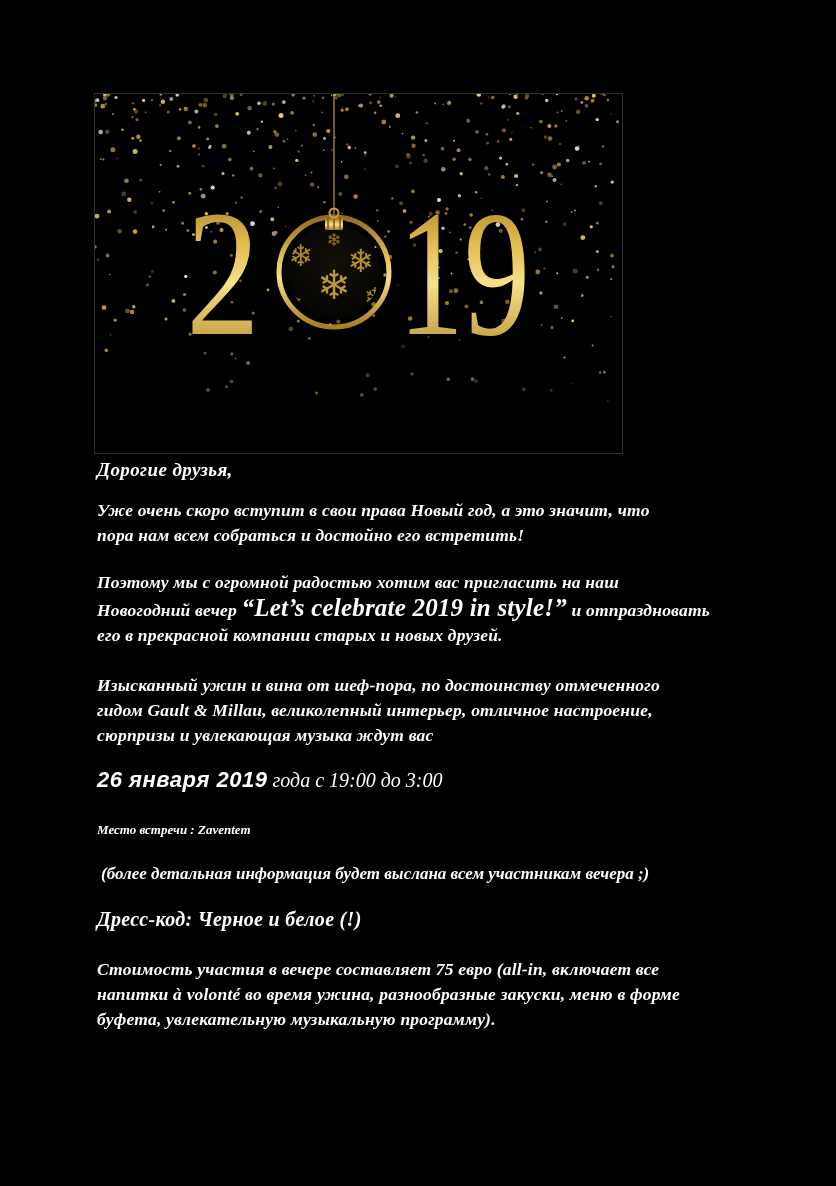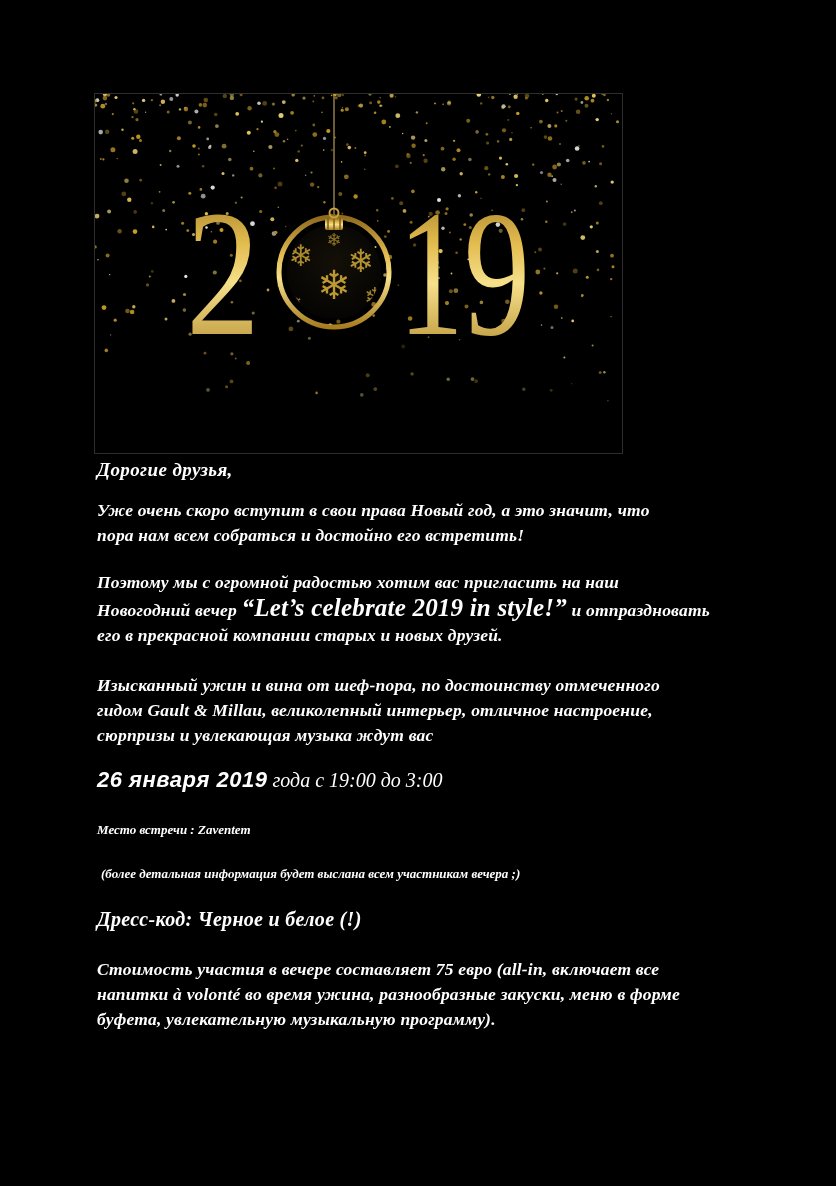--- a/index.html
+++ b/index.html
@@ -35,21 +35,21 @@
   .highlight{
     font-size:25px;font-weight:800;font-style:italic;letter-spacing:.2px;
   }
   .date-line{margin-top:17px !important;line-height:30px;white-space:normal !important;}
   .date-strong{
     font-family:"Liberation Sans","DejaVu Sans",sans-serif;
     font-size:22px;font-weight:800;font-style:italic;letter-spacing:.5px;
   }
   .date-rest{font-size:20px;font-weight:400;font-style:italic;}
   .venue{margin-top:20px !important;font-size:13px;font-weight:700;font-style:italic;line-height:25px;}
-  .note{margin-top:19px !important;padding-left:4px;font-size:13px;font-weight:700;font-style:italic;line-height:25px;}
+  .note{margin-top:19px !important;padding-left:4px;font-size:17px;font-weight:700;font-style:italic;line-height:25px;}
   .dress{margin-top:19px !important;font-size:20px;font-weight:700;font-style:italic;line-height:28px;letter-spacing:.3px;}
   .par-price{margin-top:24px !important;}
 </style>
 </head>
 <body>
 
 <div class="page">
 
   <div class="hero">
     <svg width="525" height="357" viewBox="0 0 525 357">

